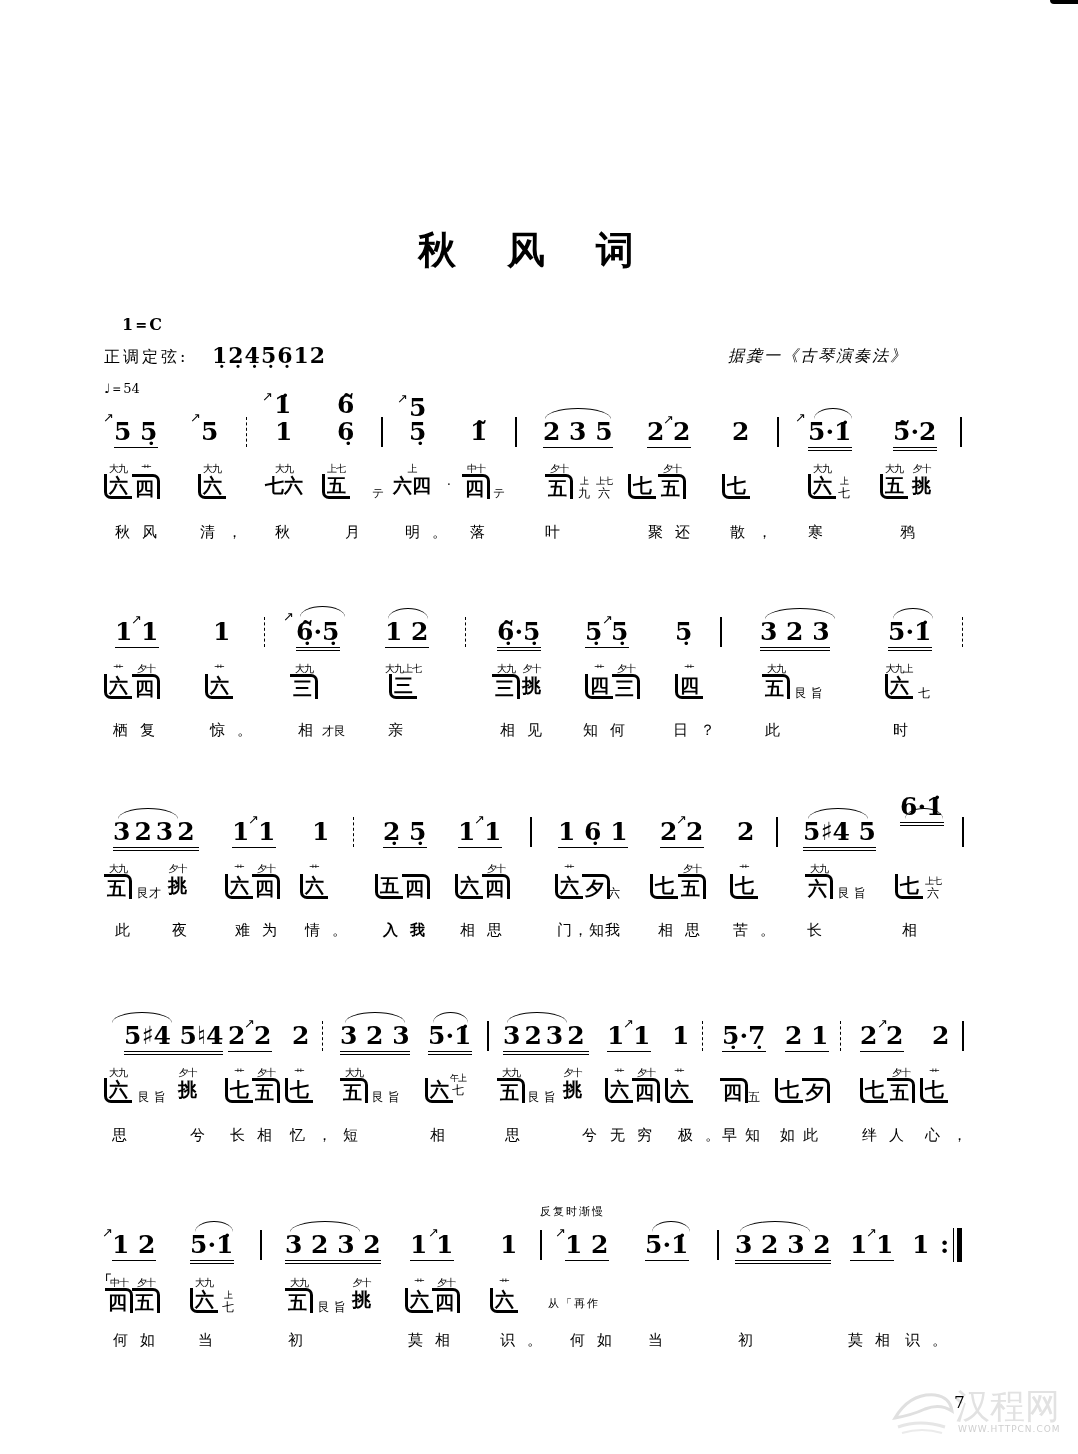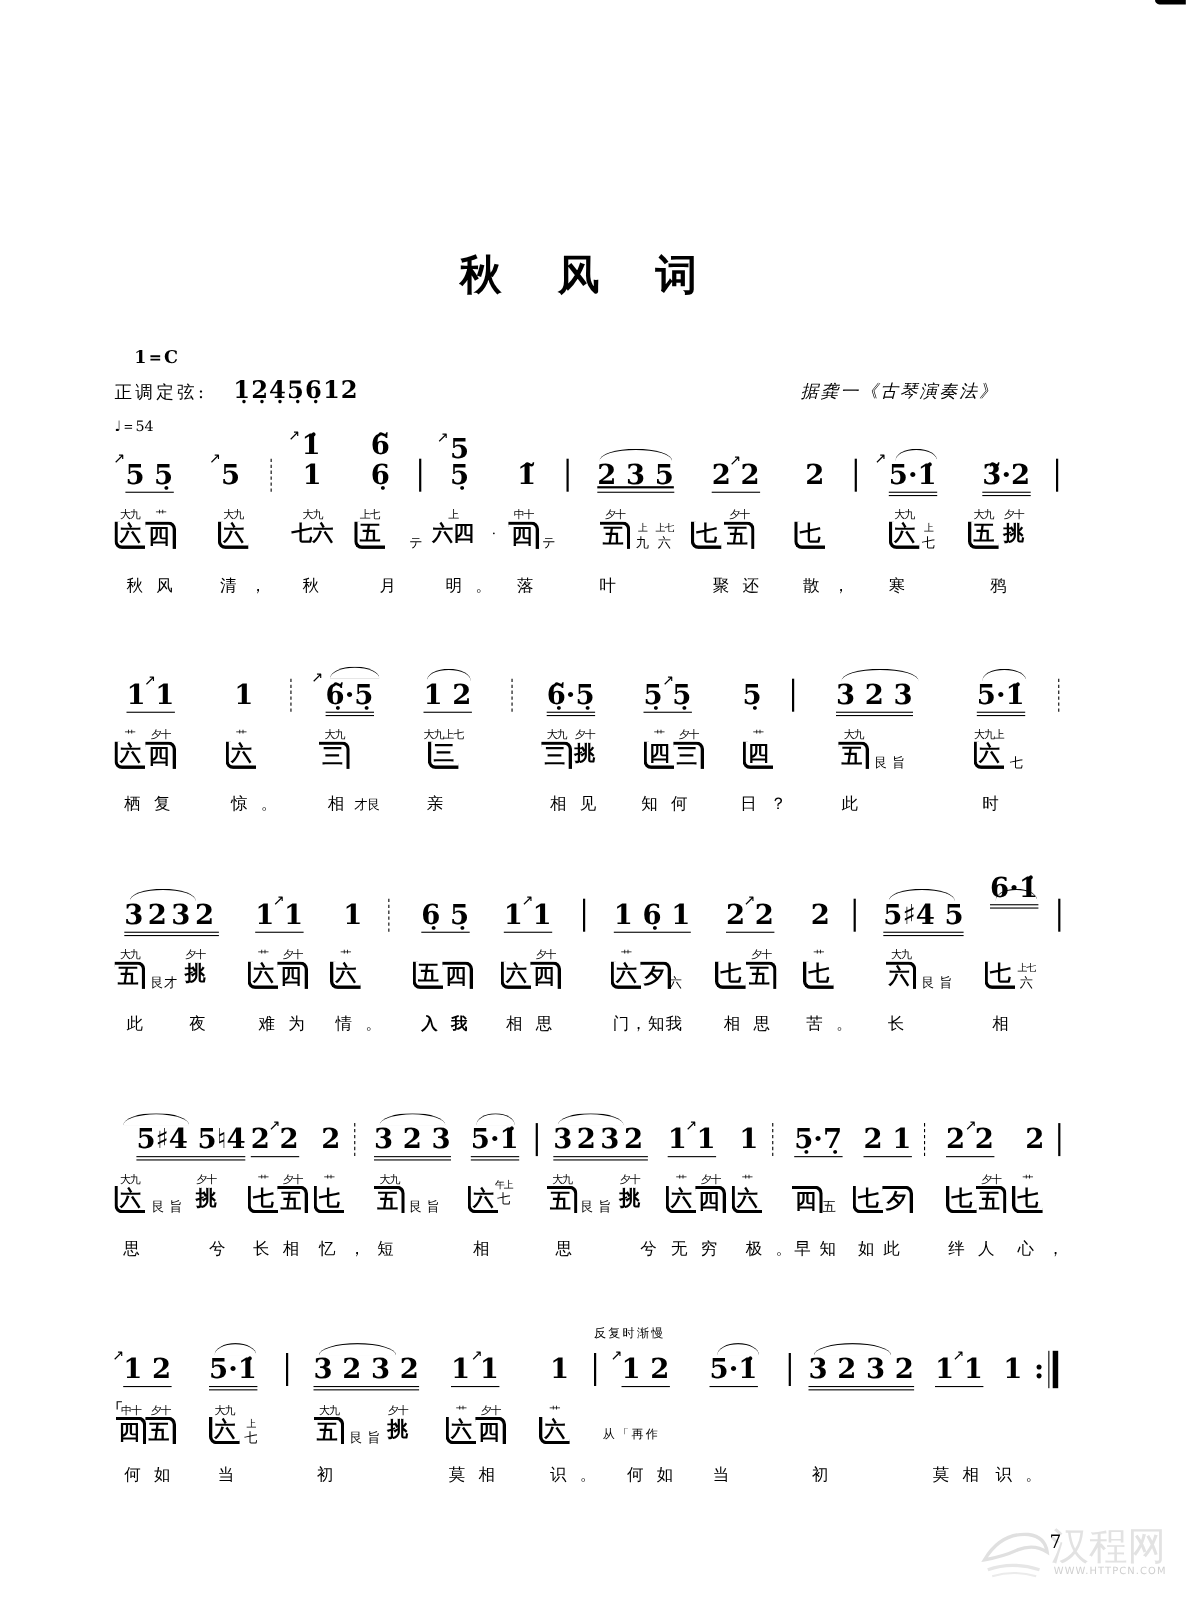--- a/index.html
+++ b/index.html
@@ -58,29 +58,29 @@
   <span class="n" style="left:275px;top:419px;">1</span>
   <span class="up" style="left:337px;top:392px;">6̃</span>
   <span class="n" style="left:337px;top:419px;">6̣</span>
   <div class="bar" style="left:381px;top:417px;"></div>
   <span class="gr" style="left:397px;top:392px;">↗</span>
   <span class="up" style="left:409px;top:395px;">5</span>
   <span class="n" style="left:409px;top:419px;">5̣</span>
   <span class="n" style="left:470px;top:419px;">1̃</span>
   <div class="bar" style="left:515px;top:417px;"></div>
   <div class="slur" style="left:545px;top:408px;width:66px;"></div>
-  <span class="n u1" style="left:543px;top:419px;text-decoration:underline;">2 3 5</span>
+  <span class="n u1" style="left:543px;top:419px;">2 3 5</span>
   <span class="n u1" style="left:647px;top:419px;">2 2</span>
   <span class="gr" style="left:663px;top:413px;">↗</span>
   <span class="n" style="left:732px;top:419px;">2</span>
   <div class="bar" style="left:777px;top:417px;"></div>
   <span class="gr" style="left:795px;top:411px;">↗</span>
   <div class="slur" style="left:814px;top:408px;width:38px;"></div>
   <span class="n u2" style="left:808px;top:419px;">5·1̇</span>
-  <span class="n u2" style="left:893px;top:419px;">3̃·2</span>
+  <span class="n u2" style="left:893px;top:419px;">5̃·2</span>
   <div class="bar" style="left:960px;top:417px;"></div>
 
   <span class="tab bk" style="left:104px;top:463px;">
       <i>大九</i>
       <b>六</b>
     </span>
   <span class="tab gou" style="left:132px;top:463px;">
       <i>艹</i>
       <b>四</b>
     </span>
@@ -264,21 +264,21 @@
   <span class="ly" style="left:893px;top:722px;">时</span>
 </div>
 
 <div>
   <div class="slur" style="left:118px;top:808px;width:60px;"></div>
   <span class="n u2 ls" style="left:113px;top:819px;">3232</span>
   <span class="n u1" style="left:232px;top:819px;">1 1</span>
   <span class="gr" style="left:248px;top:813px;">↗</span>
   <span class="n" style="left:312px;top:819px;">1</span>
   <div class="bar d" style="left:353px;top:817px;"></div>
-  <span class="n u1" style="left:383px;top:819px;">6̣ 5̣</span>
+  <span class="n u1" style="left:383px;top:819px;">2̣ 5̣</span>
   <span class="n u1" style="left:458px;top:819px;">1 1</span>
   <span class="gr" style="left:474px;top:813px;">↗</span>
   <div class="bar" style="left:530px;top:817px;"></div>
   <span class="n u1" style="left:558px;top:819px;">1 6̣ 1</span>
   <span class="n u1" style="left:660px;top:819px;">2 2</span>
   <span class="gr" style="left:676px;top:813px;">↗</span>
   <span class="n" style="left:737px;top:819px;">2</span>
   <div class="bar" style="left:776px;top:817px;"></div>
   <div class="slur" style="left:808px;top:808px;width:60px;"></div>
   <span class="n u2" style="left:803px;top:819px;">5♯4 5</span>

